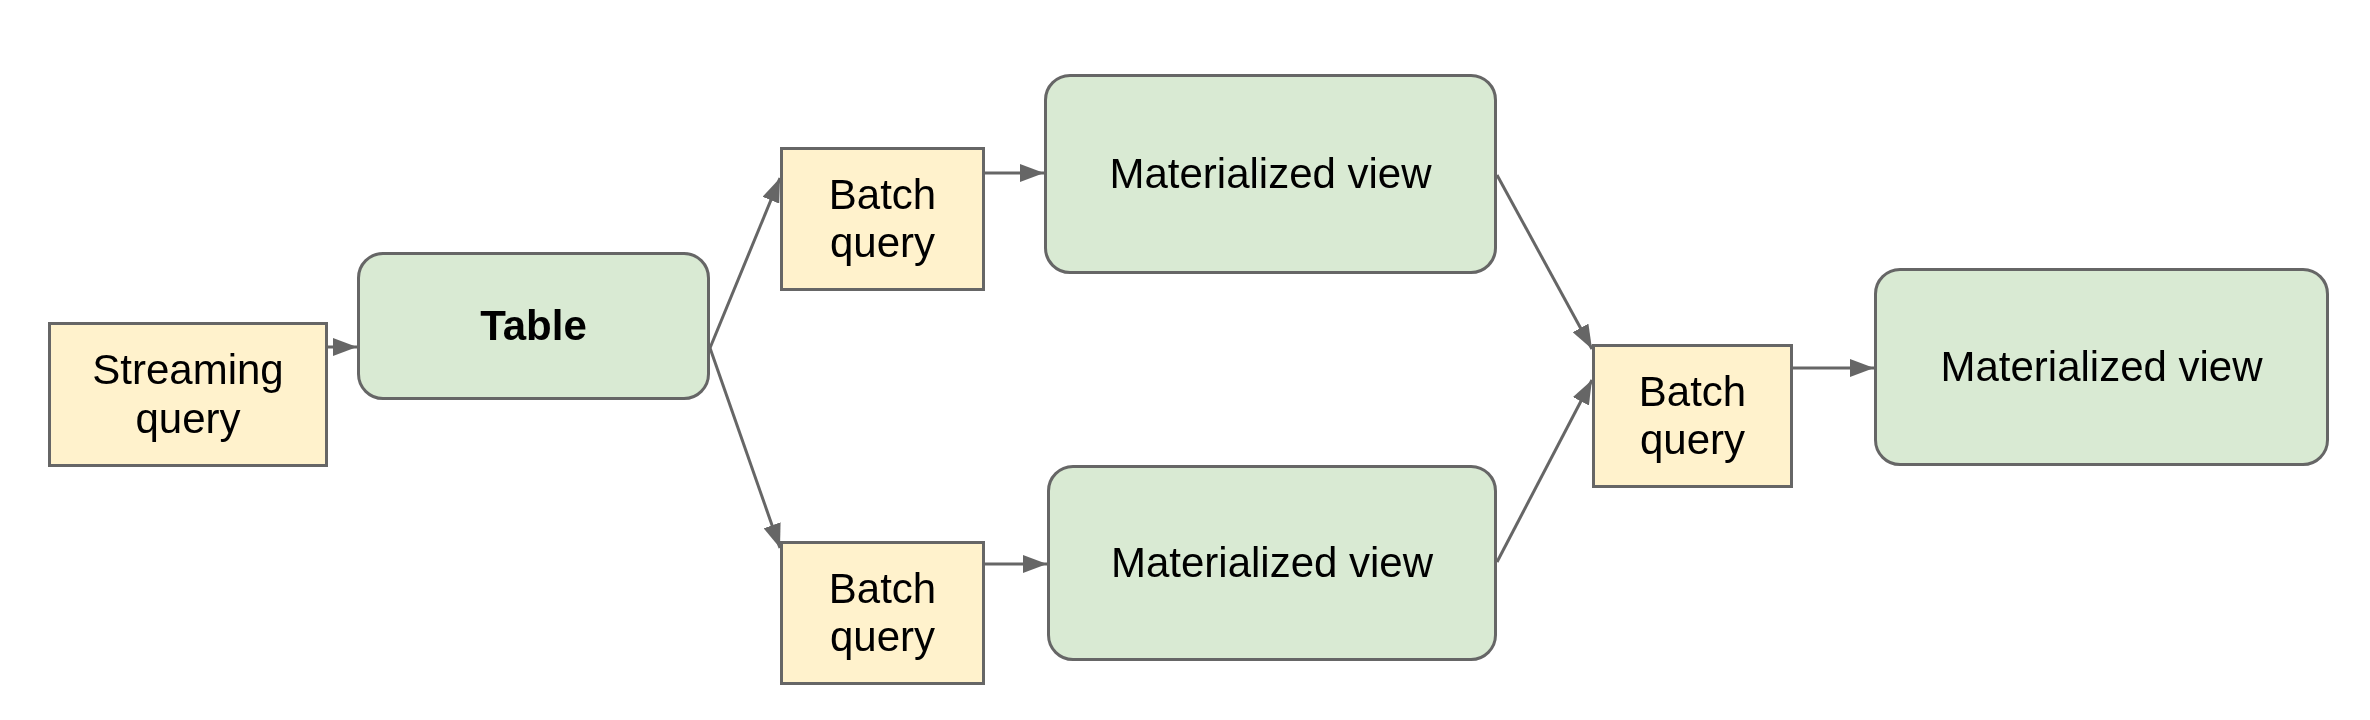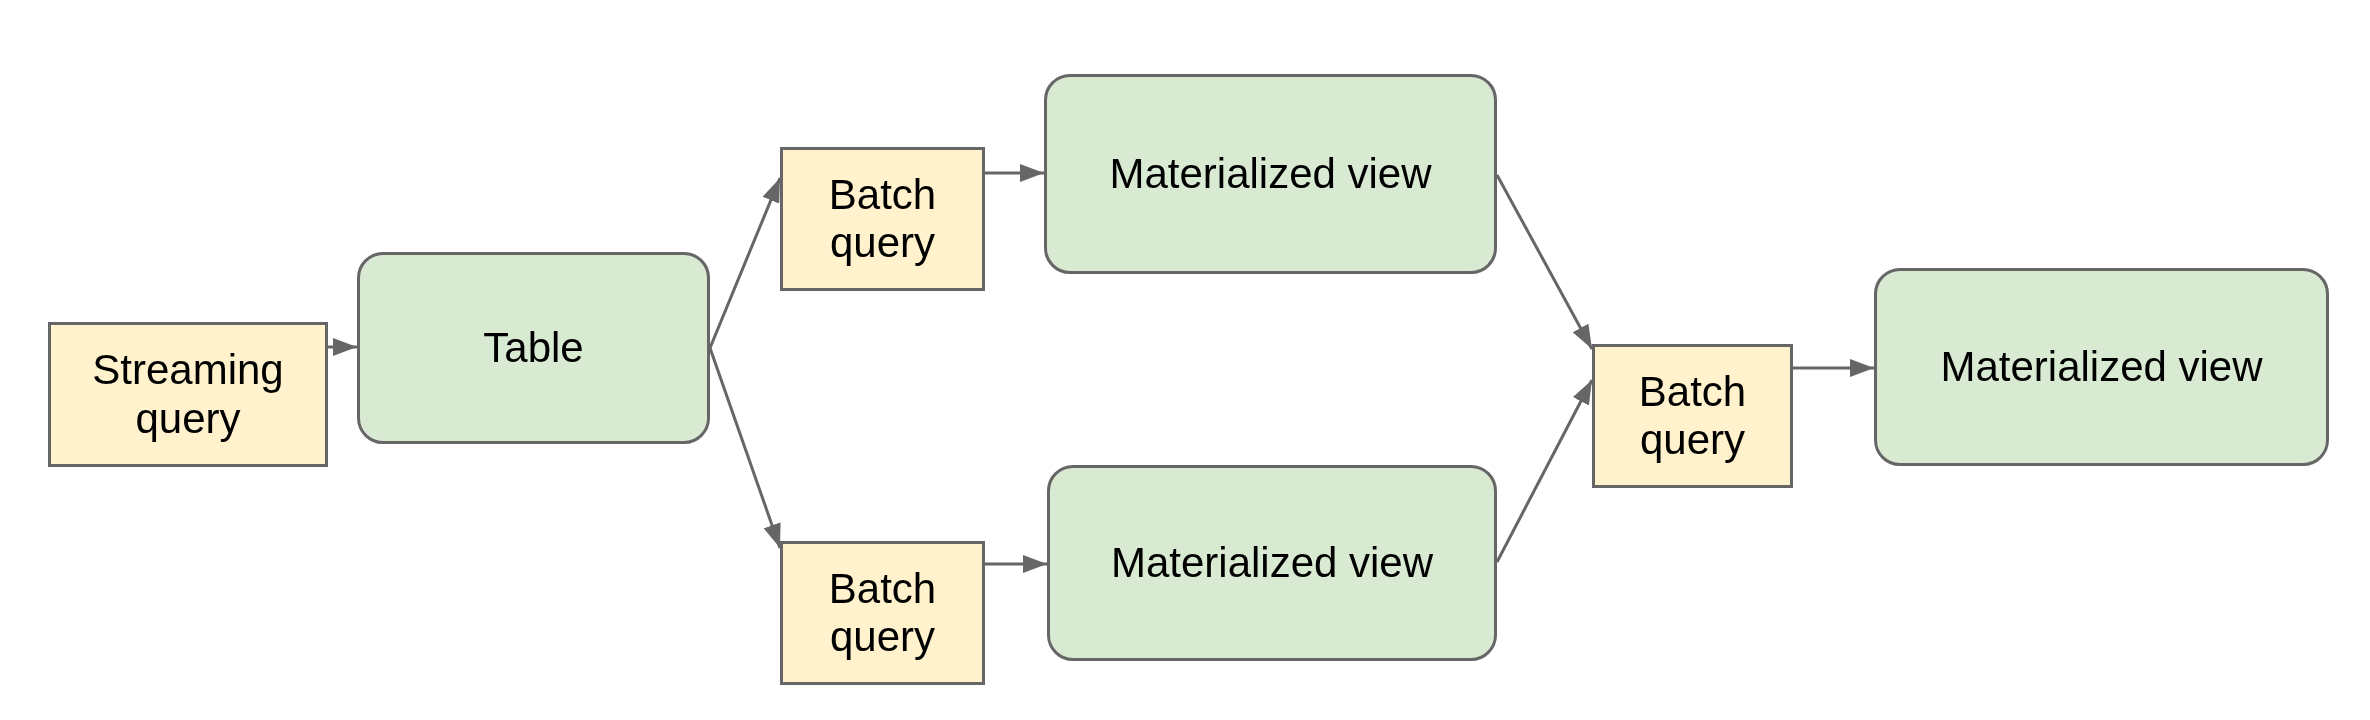--- a/index.html
+++ b/index.html
@@ -69,21 +69,21 @@
     <line class="edge-line" x1="984" y1="564" x2="1047" y2="564" marker-end="url(#arrowhead)"></line>
     <line class="edge-line" x1="1497" y1="175" x2="1592" y2="349" marker-end="url(#arrowhead)"></line>
     <line class="edge-line" x1="1497" y1="562" x2="1592" y2="380" marker-end="url(#arrowhead)"></line>
     <line class="edge-line" x1="1793" y1="368" x2="1874" y2="368" marker-end="url(#arrowhead)"></line>
   </svg>
 
   <div class="node query-node" style="left:48px; top:274px; width:280px; height:145px;align-items:center;">
     <span class="label">Streaming query</span>
   </div>
 
-  <div class="node store-node" style="left:357px; top:252px; width:353px; height:192px;">
+  <div class="node store-node" style="left:357px; top:252px; width:353px; height:148px;font-weight:bold;">
     <span class="label">Table</span>
   </div>
 
   <div class="node query-node" style="left:780px; top:99px; width:205px; height:144px;">
     <span class="label">Batch query</span>
   </div>
 
   <div class="node store-node" style="left:1044px; top:74px; width:453px; height:200px;">
     <span class="label">Materialized view</span>
   </div>

